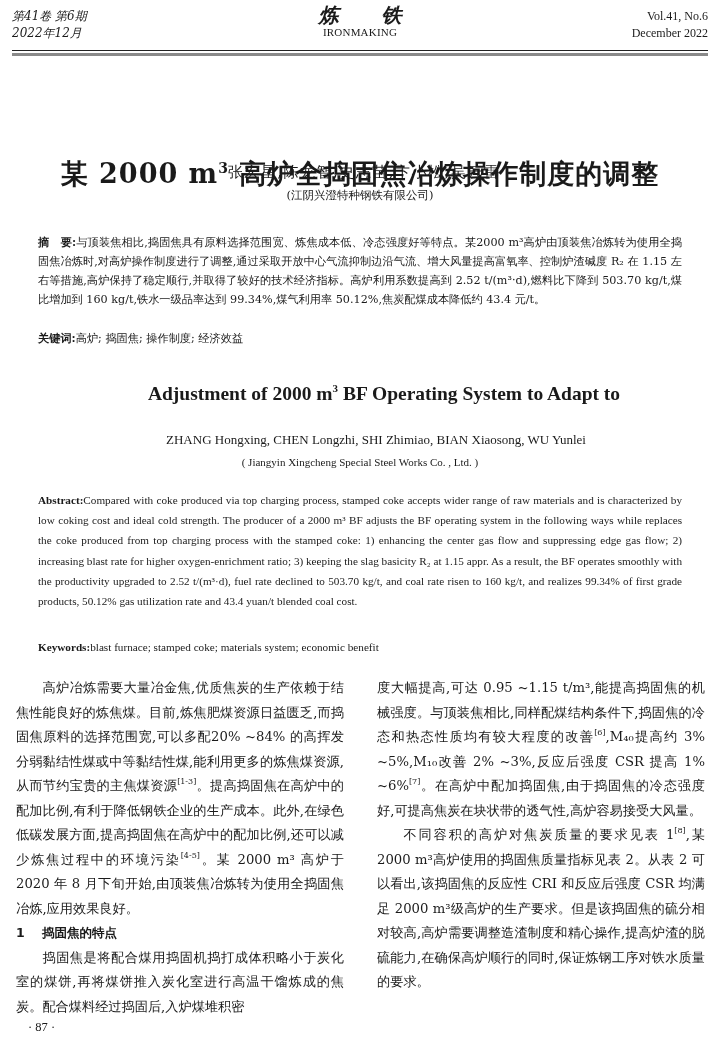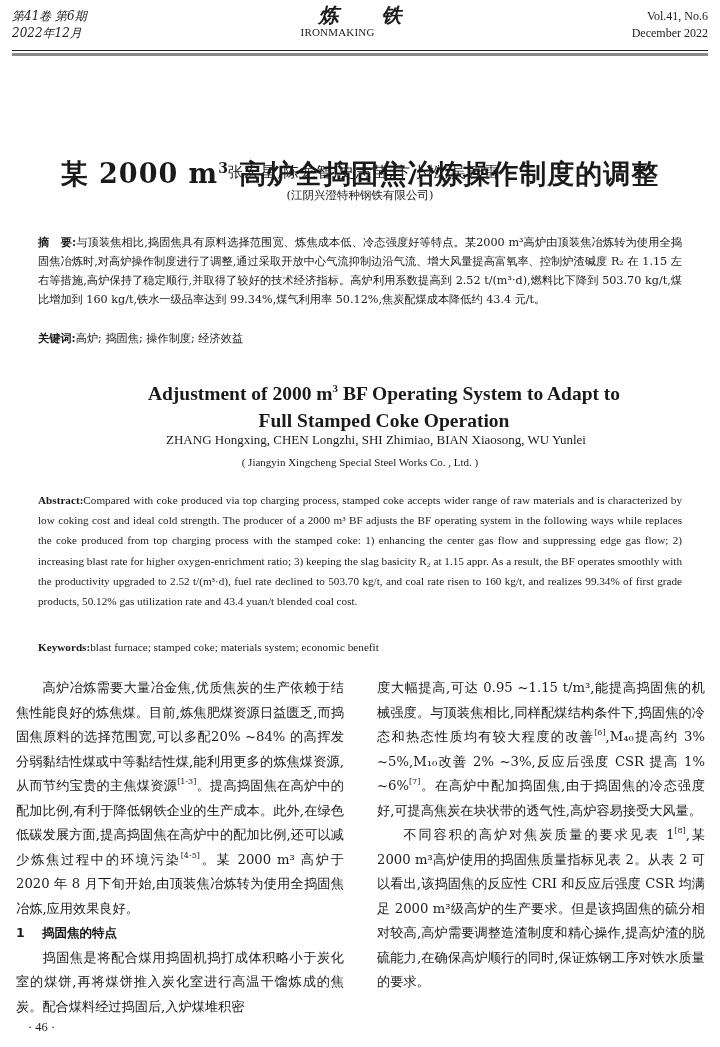--- a/index.html
+++ b/index.html
@@ -4,21 +4,21 @@
   <style>
     html, body { margin: 0; padding: 0; background: #ffffff; }
     body {
       width: 720px; height: 1047px; position: relative; overflow: hidden;
       font-family: "DejaVu Serif", "Liberation Serif", serif;
       color: #1a1a1a;
     }
     .hdr { position: absolute; top: 8px; left: 12px; right: 12px; height: 40px; }
     .hdr-left { position: absolute; left: 0; top: 0; font-size: 12px; line-height: 17px; font-style: italic; }
     .hdr-right { position: absolute; right: 0; top: 0; font-size: 12px; line-height: 17px; text-align: right; font-family: "Liberation Serif", serif; }
-    .hdr-center { position: absolute; left: 50%; transform: translateX(-50%); top: -4px; }
+    .hdr-center { position: absolute; left: 50%; transform: translateX(-50%); top: -4px; text-align: center; }
     .hdr-logo { font-size: 20px; font-weight: bold; letter-spacing: 18px; line-height: 22px; font-style: italic; padding-left: 18px; }
     .hdr-sub { font-size: 11px; line-height: 12px; font-family: "Liberation Serif", serif; letter-spacing: 0.2px; }
     .rule-thin { position: absolute; top: 50px; left: 12px; right: 12px; height: 1px; background: #222; }
     .rule-thick { position: absolute; top: 53px; left: 12px; right: 12px; height: 3px; background: #8a8a8a; }
 
     .title-cn { position: absolute; top: 112px; left: 0; right: 0; text-align: center; font-size: 27px; font-weight: bold; letter-spacing: 1px; margin-top: 44px; }
     .title-cn sup { font-size: 14px; }
     .authors-cn { position: absolute; top: 163px; left: 0; right: 0; text-align: center; font-size: 15px; letter-spacing: 1.5px; margin-left: 8px; }
     .affil-cn { position: absolute; top: 188px; left: 0; right: 0; text-align: center; font-size: 11.5px; }
 
@@ -71,21 +71,20 @@
 
 <div class="abs-cn">
   <span class="lbl">摘　要:</span><span>与顶装焦相比,捣固焦具有原料选择范围宽、炼焦成本低、冷态强度好等特点。某2000 m³高炉由顶装焦冶炼转为使用全捣固焦冶炼时,对高炉操作制度进行了调整,通过采取开放中心气流抑制边沿气流、增大风量提高富氧率、控制炉渣碱度 R₂ 在 1.15 左右等措施,高炉保持了稳定顺行,并取得了较好的技术经济指标。高炉利用系数提高到 2.52 t/(m³·d),燃料比下降到 503.70 kg/t,煤比增加到 160 kg/t,铁水一级品率达到 99.34%,煤气利用率 50.12%,焦炭配煤成本降低约 43.4 元/t。</span>
 </div>
 <div class="kw-cn">
   <span class="lbl">关键词:</span><span>高炉; 捣固焦; 操作制度; 经济效益</span>
 </div>
 
 <div class="title-en">
   <div><span>Adjustment of 2000 m</span><sup>3</sup><span> BF Operating System to Adapt to</span></div>
-  <div>Full Stamped Coke Operation</div>
 </div>
 <div class="authors-en">ZHANG Hongxing, CHEN Longzhi, SHI Zhimiao, BIAN Xiaosong, WU Yunlei</div>
 <div class="affil-en">( Jiangyin Xingcheng Special Steel Works Co. , Ltd. )</div>
 
 <div class="abs-en">
   <span class="lbl">Abstract:</span><span>Compared with coke produced via top charging process, stamped coke accepts wider range of raw materials and is characterized by low coking cost and ideal cold strength. The producer of a 2000 m³ BF adjusts the BF operating system in the following ways while replaces the coke produced from top charging process with the stamped coke: 1) enhancing the center gas flow and suppressing edge gas flow; 2) increasing blast rate for higher oxygen-enrichment ratio; 3) keeping the slag basicity R₂ at 1.15 appr. As a result, the BF operates smoothly with the productivity upgraded to 2.52 t/(m³·d), fuel rate declined to 503.70 kg/t, and coal rate risen to 160 kg/t, and realizes 99.34% of first grade products, 50.12% gas utilization rate and 43.4 yuan/t blended coal cost.</span>
 </div>
 <div class="kw-en">
   <span class="lbl">Keywords:</span><span>blast furnace; stamped coke; materials system; economic benefit</span>
 </div>
@@ -94,13 +93,13 @@
   <p class="para"><span>高炉冶炼需要大量冶金焦,优质焦炭的生产依赖于结焦性能良好的炼焦煤。目前,炼焦肥煤资源日益匮乏,而捣固焦原料的选择范围宽,可以多配20% ~84% 的高挥发分弱黏结性煤或中等黏结性煤,能利用更多的炼焦煤资源,从而节约宝贵的主焦煤资源</span><sup class="ref">[1-3]</sup><span>。提高捣固焦在高炉中的配加比例,有利于降低钢铁企业的生产成本。此外,在绿色低碳发展方面,提高捣固焦在高炉中的配加比例,还可以减少炼焦过程中的环境污染</span><sup class="ref">[4-5]</sup><span>。某 2000 m³ 高炉于 2020 年 8 月下旬开始,由顶装焦冶炼转为使用全捣固焦冶炼,应用效果良好。</span></p>
   <p class="sec-h"><span class="num">1</span><span>捣固焦的特点</span></p>
   <p class="para">捣固焦是将配合煤用捣固机捣打成体积略小于炭化室的煤饼,再将煤饼推入炭化室进行高温干馏炼成的焦炭。配合煤料经过捣固后,入炉煤堆积密</p>
 </div>
 
 <div class="col col-right">
   <p class="para" style="text-indent:0"><span>度大幅提高,可达 0.95 ~1.15 t/m³,能提高捣固焦的机械强度。与顶装焦相比,同样配煤结构条件下,捣固焦的冷态和热态性质均有较大程度的改善</span><sup class="ref">[6]</sup><span>,M₄₀提高约 3% ~5%,M₁₀改善 2% ~3%,反应后强度 CSR 提高 1% ~6%</span><sup class="ref">[7]</sup><span>。在高炉中配加捣固焦,由于捣固焦的冷态强度好,可提高焦炭在块状带的透气性,高炉容易接受大风量。</span></p>
   <p class="para"><span>不同容积的高炉对焦炭质量的要求见表 1</span><sup class="ref">[8]</sup><span>,某 2000 m³高炉使用的捣固焦质量指标见表 2。从表 2 可以看出,该捣固焦的反应性 CRI 和反应后强度 CSR 均满足 2000 m³级高炉的生产要求。但是该捣固焦的硫分相对较高,高炉需要调整造渣制度和精心操作,提高炉渣的脱硫能力,在确保高炉顺行的同时,保证炼钢工序对铁水质量的要求。</span></p>
 </div>
 
-<div class="page-no">· 46 ·</div>
+<div class="page-no">· 87 ·</div>
 
 </body></html>

